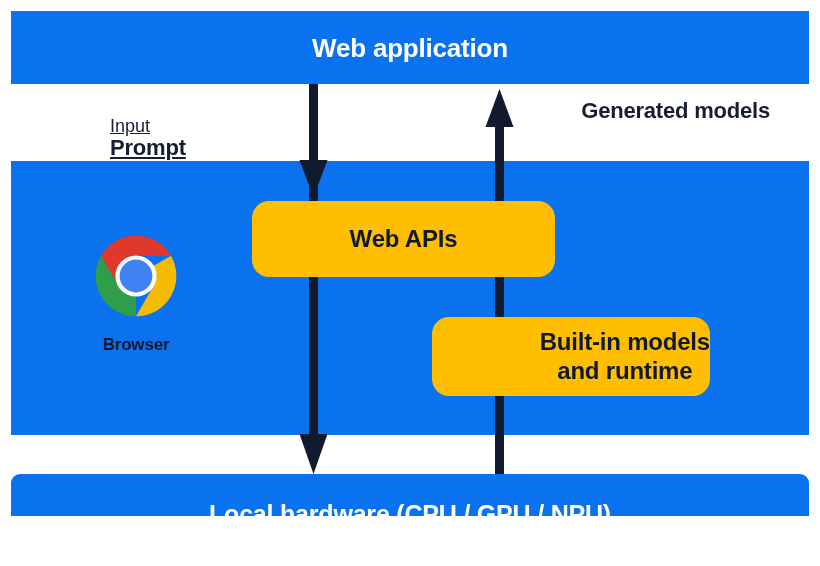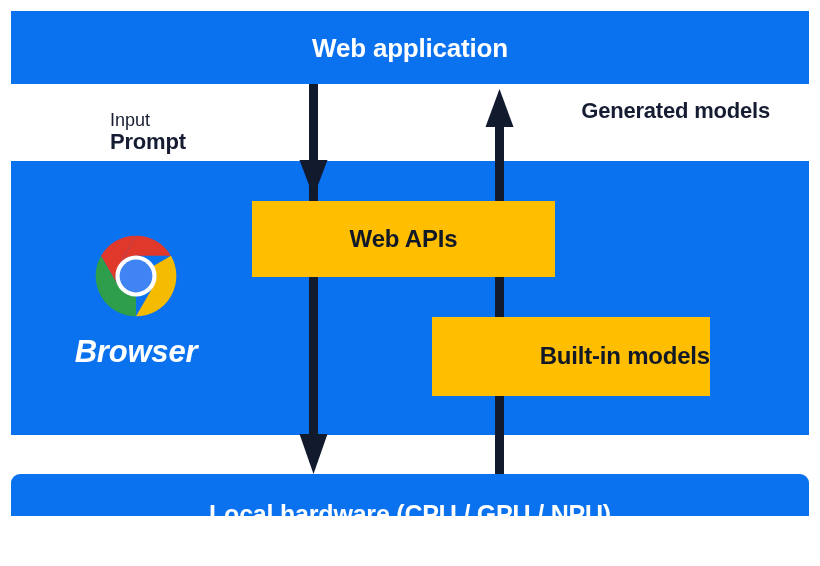--- a/index.html
+++ b/index.html
@@ -52,37 +52,37 @@
     text-align: center;
   }
   #chrome-logo {
     width: 84px;
     height: 84px;
     margin: 0 auto;
     display: block;
   }
   #browser-label {
     margin-top: 18px;
-    color: #ffffff;
-    font-size: 31px;
+    color: #0f172a;
+    font-size: 17px;
     font-weight: bold;
     letter-spacing: -0.2px;
     line-height: 1;
-    font-style: italic;
   }
 
   
   .orange-box {
     position: absolute;
     background: #ffbf00;
     display: flex;
     align-items: center;
     justify-content: center;
     text-align: center;
     z-index: 4;
+    border-radius: 17px;
   }
   #box-web-apis {
     left: 252px; top: 201px;
     width: 303px; height: 76px;
   }
   #box-builtin-models {
     left: 432px; top: 317px;
     width: 278px; height: 79px; justify-content: flex-end;
   }
   .orange-label {
@@ -116,21 +116,21 @@
     font-size: 18px;
     font-weight: normal;
   }
   .annotation .value {
     display: block;
     font-size: 22px;
     font-weight: bold;
     letter-spacing: -0.2px;
     text-align: right;
   }
-  #annotation-input  { left: 110px; top: 110px;  text-align: left; }
+  #annotation-input  { left: 110px; top: 116px;  text-align: left; text-decoration: underline; }
   #annotation-output { right: 50px; top: 99px;  text-align: right; }
 </style>
 </head>
 <body>
 
 <div id="canvas">
 
   <div class="band" id="band-web-application">
     <span class="band-title">Web application</span>
   </div>
@@ -173,20 +173,21 @@
     </g>
   </svg>
 
   <div class="orange-box" id="box-web-apis">
     <span class="orange-label">Web APIs</span>
   </div>
 
   <div class="orange-box" id="box-builtin-models">
     <span class="orange-label">
       <span>Built-in models</span><br>
+      <span>and runtime</span>
     </span>
   </div>
 
   <div class="annotation" id="annotation-input">
     <span class="kicker">Input</span>
     <span class="value">Prompt</span>
   </div>
 
   <div class="annotation" id="annotation-output">
     <span class="value">Generated models</span>

